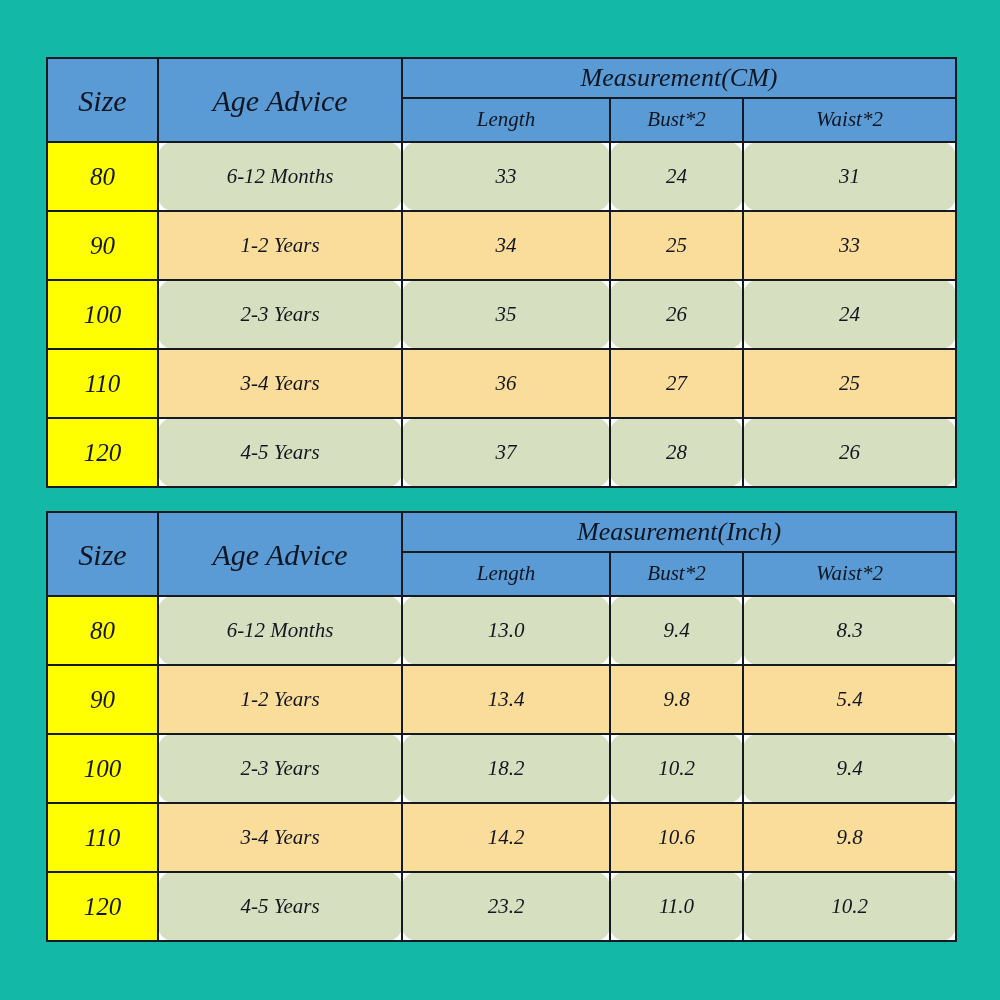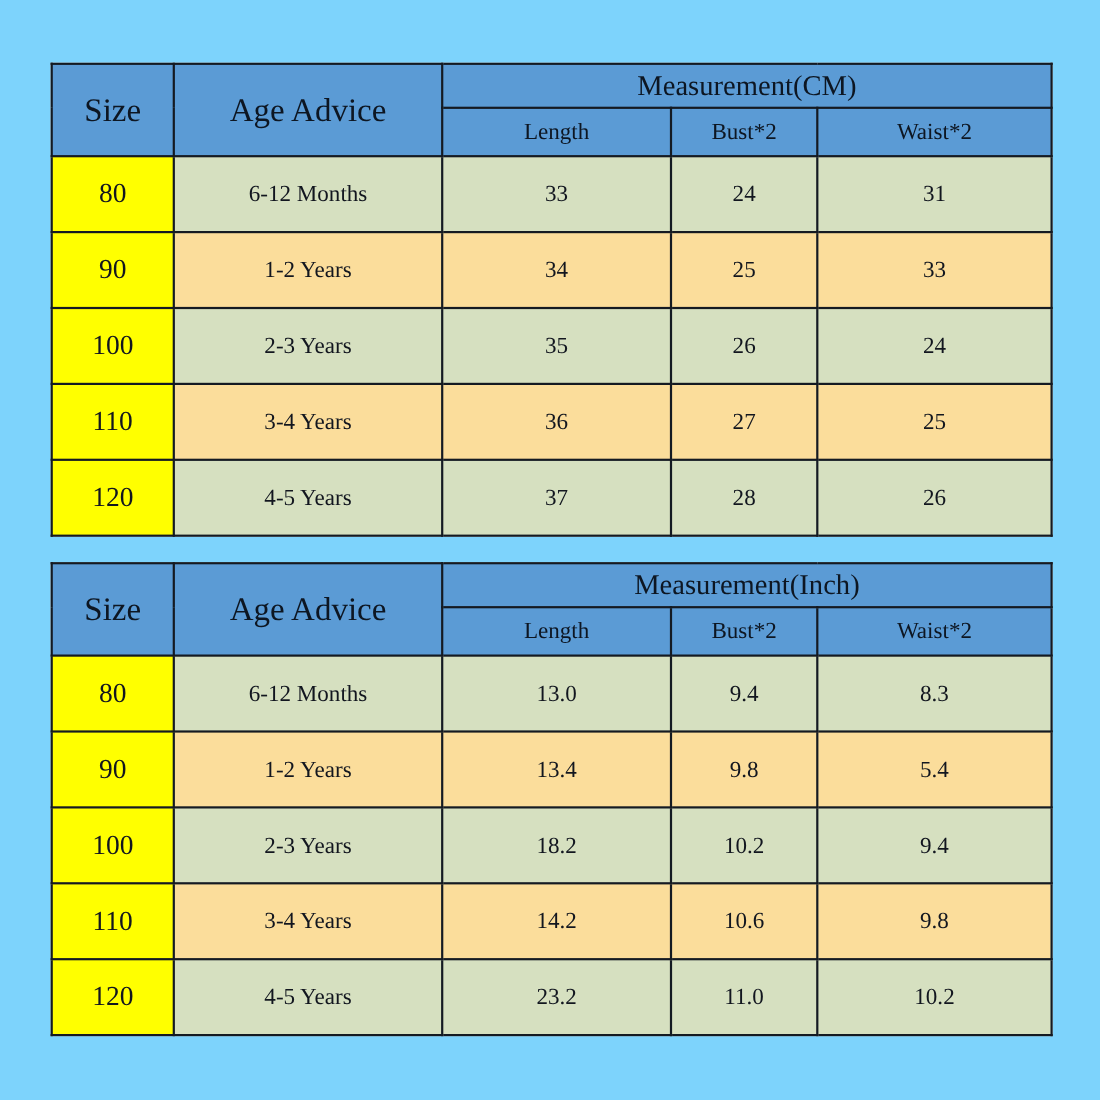--- a/index.html
+++ b/index.html
@@ -11,22 +11,23 @@
     width: 1000px;
     height: 1000px;
     font-family: "Liberation Serif", "DejaVu Serif", serif;
     color: #12161f;
     overflow: hidden;
   }
   .page {
     position: relative;
     width: 1000px;
     height: 1000px;
-    background: #7dd3fc;
+    background: #14b8a6;
     box-sizing: border-box;
+    font-style: italic;
   }
   .chart-wrap {
     position: absolute;
     left: 46px;
     width: 909px;
   }
   #table-cm-wrap { top: 57px; }
   #table-in-wrap { top: 511px; }
 
   table.size-table {
@@ -69,21 +70,21 @@
     font-size: 21px;
     height: 42px;
     margin-left: 44px;
   }
 
   
   .sz {
     background: #ffff00;
     font-size: 25px;
   }
-  .row-a td.val { background: #d6e0c0; }
+  .row-a td.val { background: #d6e0c0; border-radius: 15px; }
   .row-b td.val { background: #fbdd9b; }
   td.val {
     font-size: 21px;
   }
   tr.body-row td { height: 67px; }
   tr.body-row-in td { height: 67px; }
 </style>
 </head>
 <body>
 

